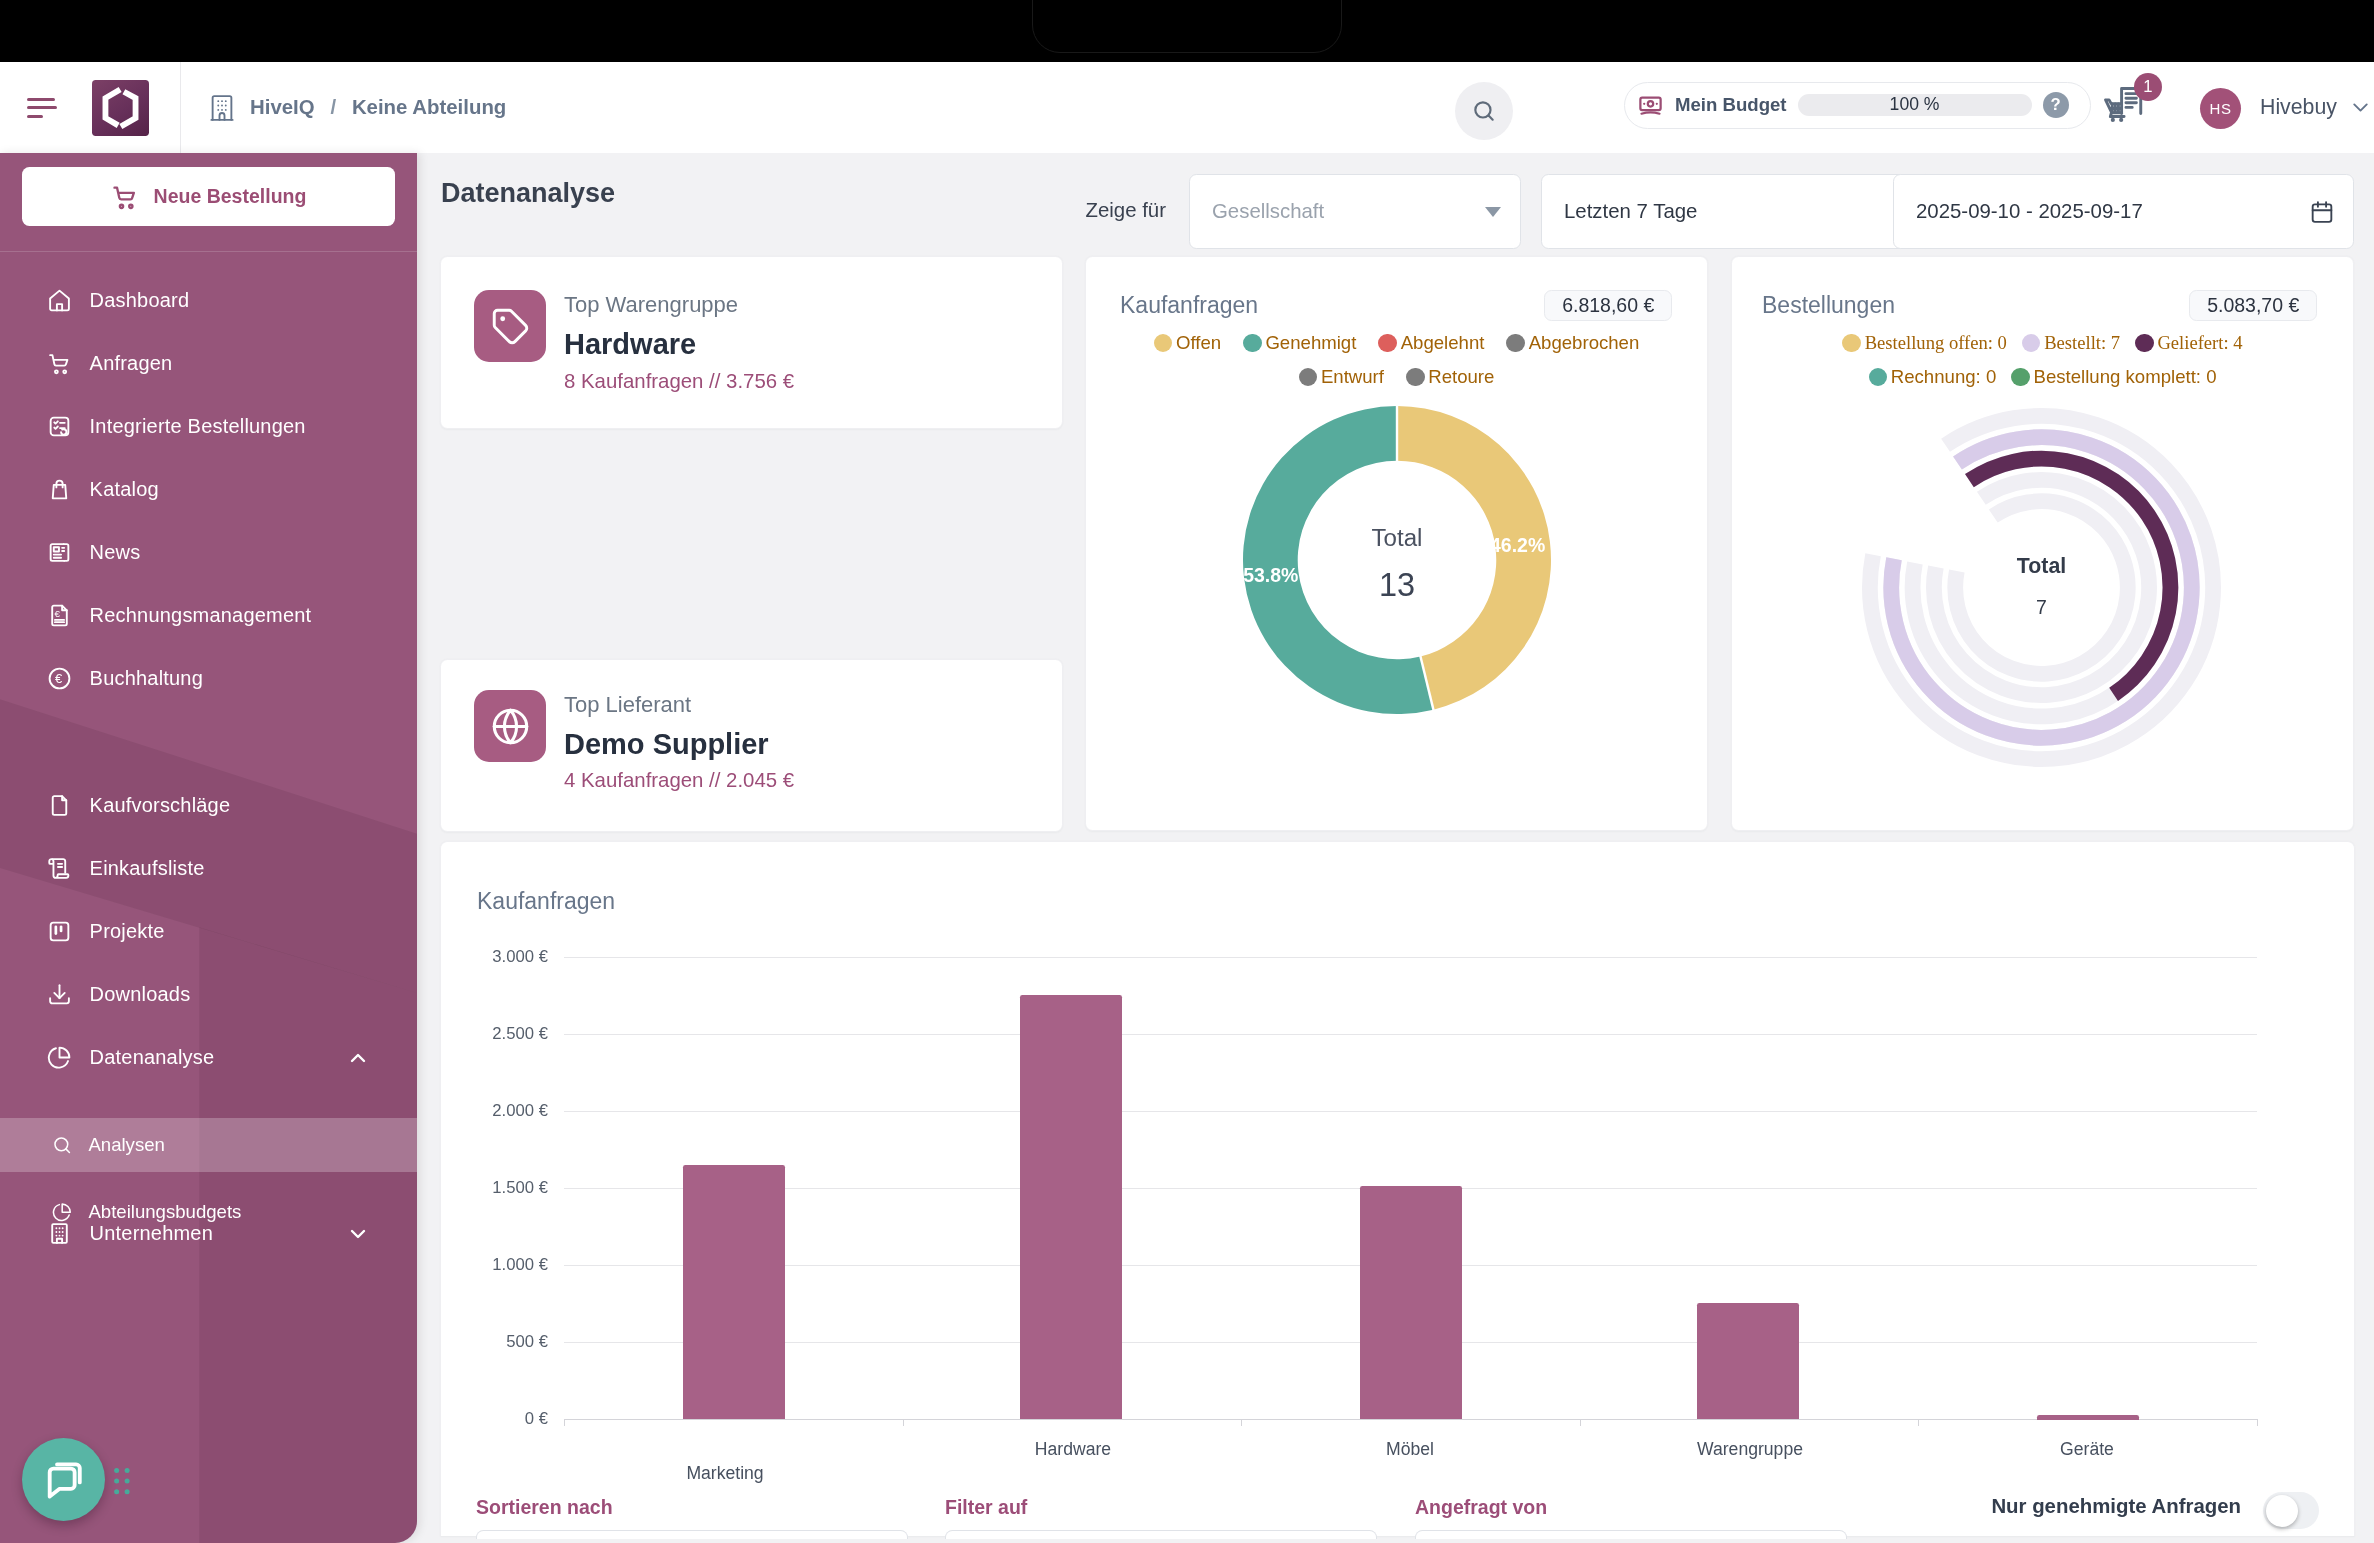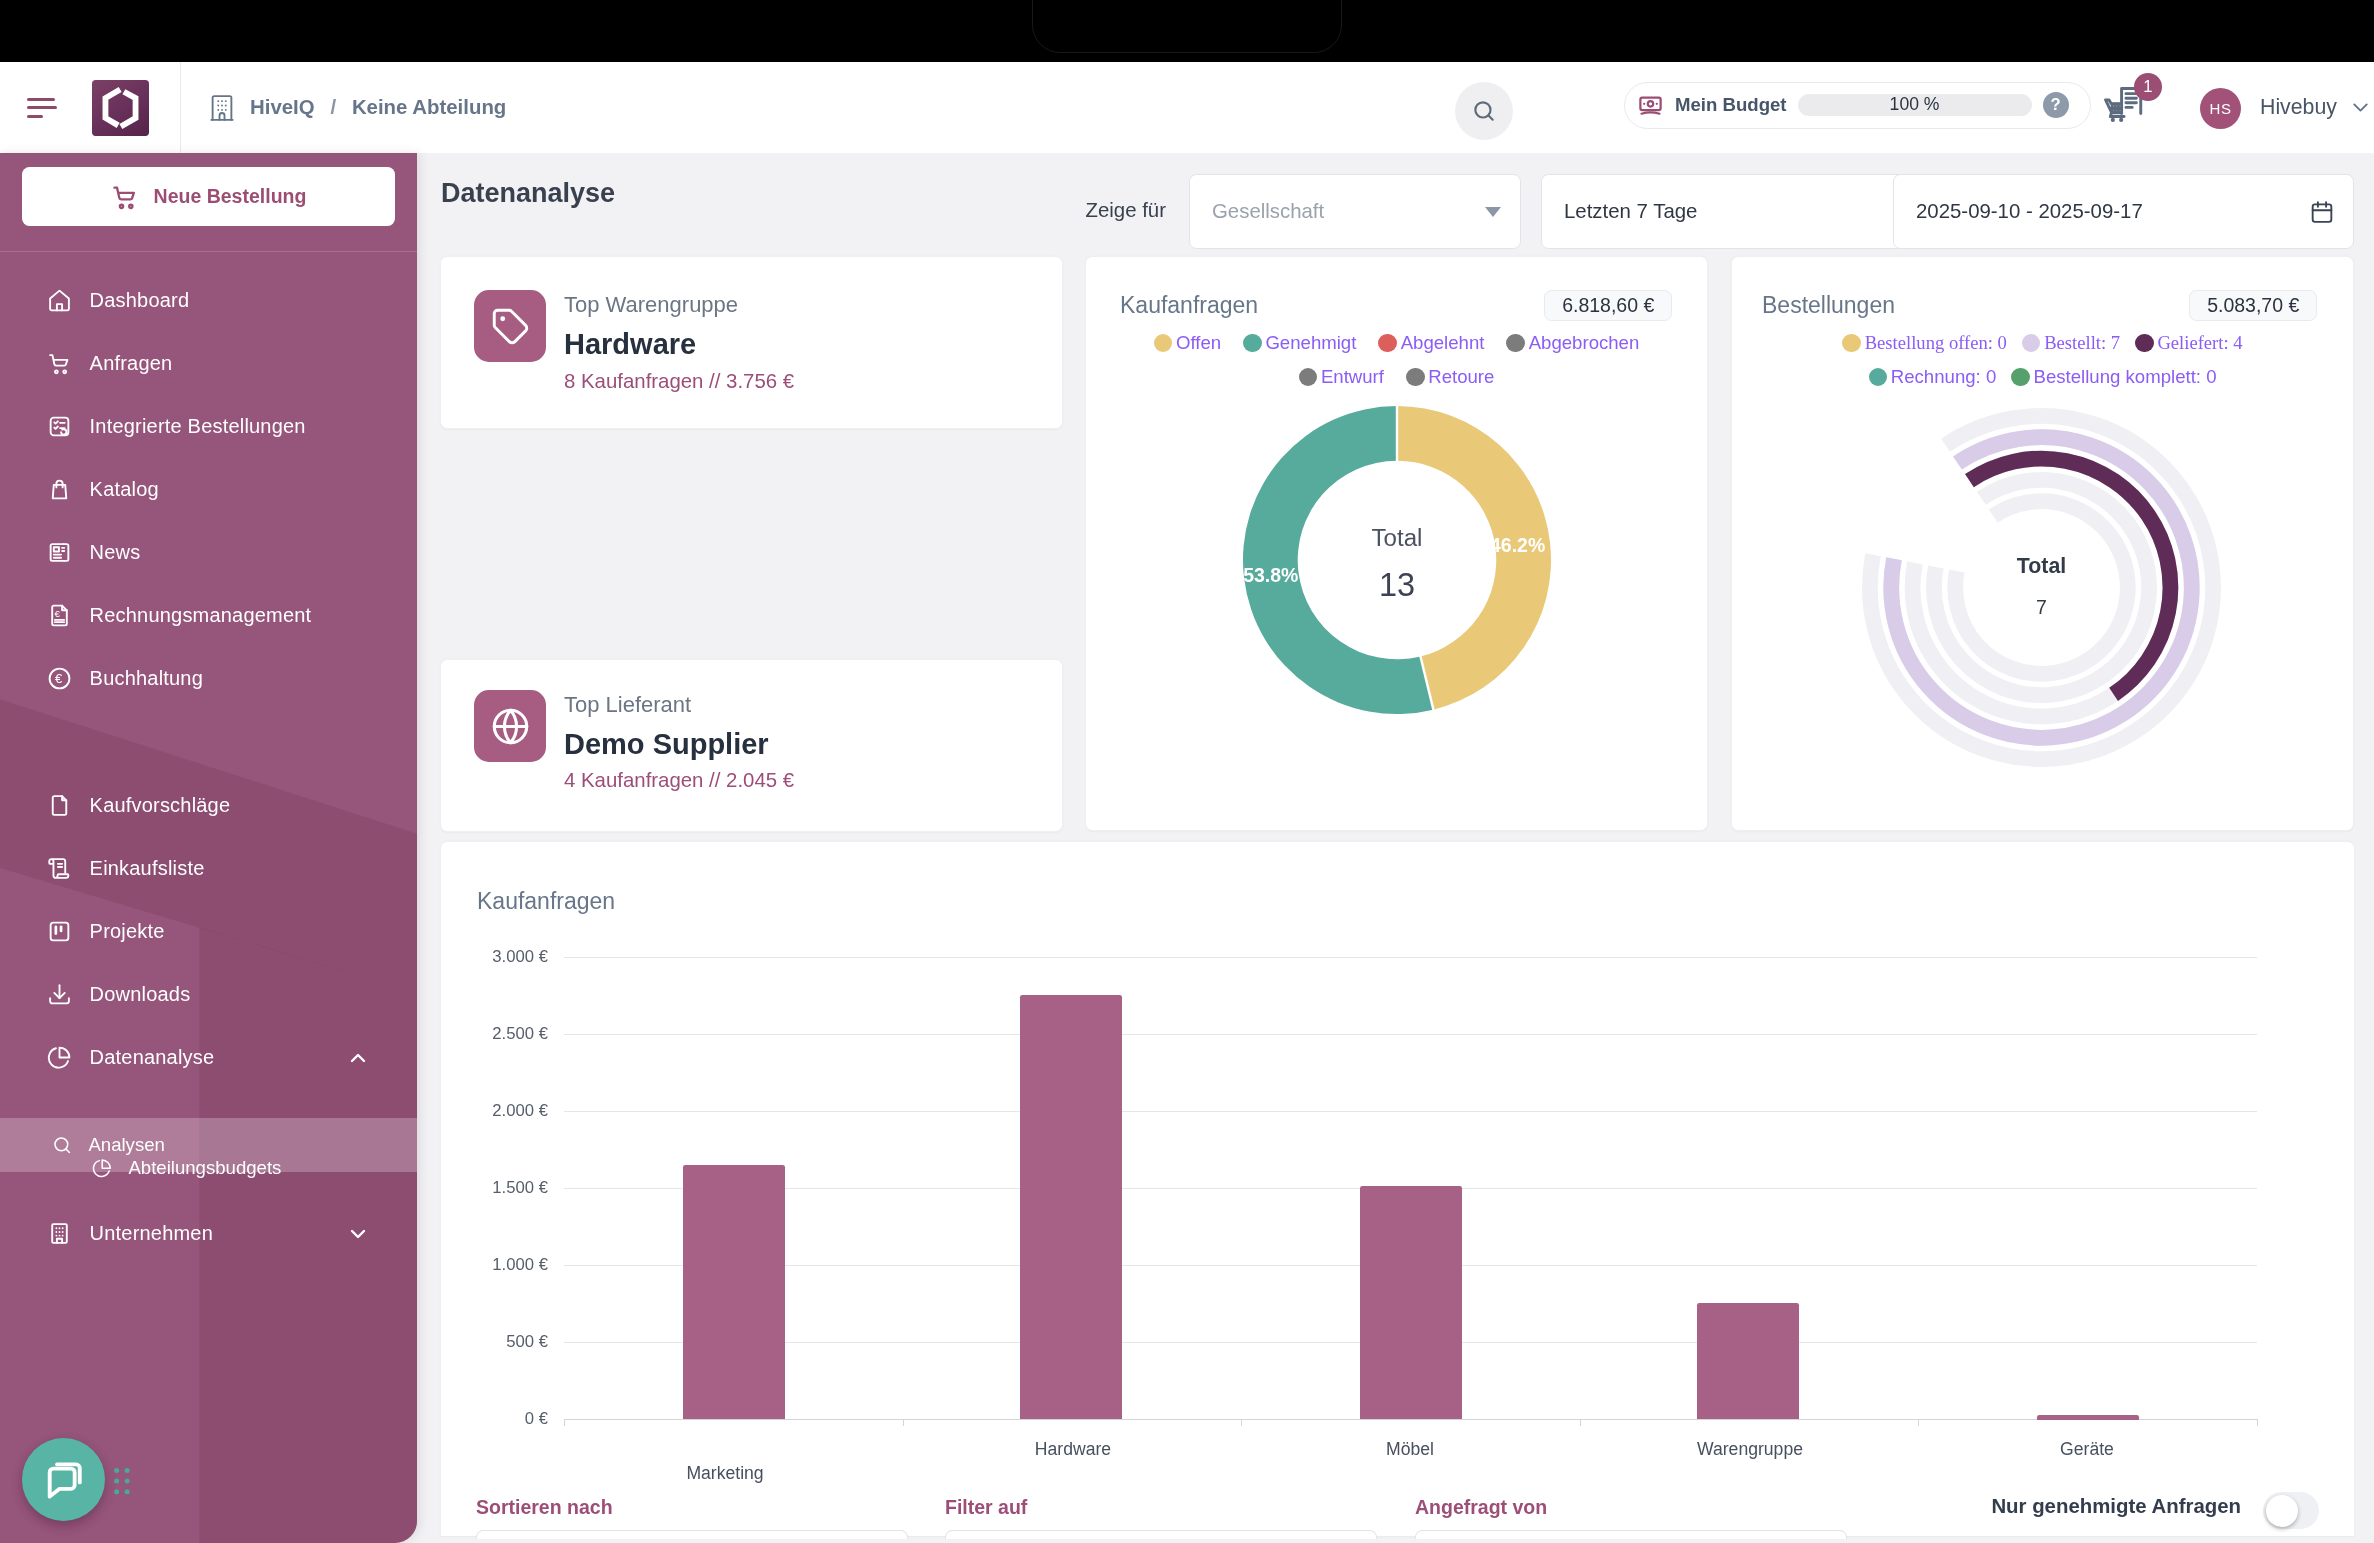--- a/index.html
+++ b/index.html
@@ -66,21 +66,21 @@
               border-top:10.2px solid #8b97a5; }
   .card { position:absolute; background:#fff; border:0.9px solid #efeff2; border-radius:7.4px; box-shadow:0 0.9px 1.9px rgba(30,41,59,0.04); }
   .tile { position:absolute; width:72px; height:72px; border-radius:15px; background:#a75c82; color:#fff;
           display:flex; align-items:center; justify-content:center; }
   .k-sub  { position:absolute; font-size:22px; color:#6b7684; }
   .k-big  { position:absolute; font-size:29px; font-weight:bold; color:#27303f; }
   .k-mar  { position:absolute; font-size:20.4px; color:#9c4d78; }
   .ctitle { position:absolute; font-size:23px; color:#68768a; }
   .cbadge { position:absolute; height:31px; background:#f8f9fb; border:1.9px solid #e8eaee; border-radius:7.4px;
             display:flex; align-items:center; justify-content:center; font-size:19.5px; color:#2c3340; padding:0 16.7px; }
-  .legend { position:absolute; display:flex; justify-content:center; gap:22px; color:#8b5cf6; font-size:18.6px; }
+  .legend { position:absolute; display:flex; justify-content:center; gap:22px; color:#a16207; font-size:18.6px; }
   .legend .it { display:flex; align-items:center; gap:3.7px; white-space:nowrap; }
   .legend .dot { width:18.6px; height:18.6px; border-radius:50%; flex:none; }
 
   
   .gline { position:absolute; height:0.9px; background:#e6e6e9; }
   .bar { position:absolute; background:#a76187; border-radius:2.3px 2.3px 0 0; }
   .ylab { position:absolute; width:83px; text-align:right; font-size:16.7px; color:#555e6b; }
   .xlab { position:absolute; width:186px; text-align:center; font-size:17.6px; color:#47505f; }
   .flab { position:absolute; font-size:19.5px; font-weight:bold; color:#9c4d78; }
   .toggle { position:absolute; width:56px; height:37px; border-radius:18.6px; background:#eef0f3; }
@@ -273,21 +273,21 @@
         <polyline points="6 15 12 9 18 15"></polyline>
       </svg>
   </div>
   <div class="nav-sub active" style="top:937px;margin-top:28px;">
     <svg class="ic ib" viewBox="0 0 24 24" fill="none" stroke="#fff" stroke-width="1.8" stroke-linecap="round">
         <circle cx="11" cy="11" r="7.5"></circle>
         <line x1="20.5" y1="20.5" x2="16.3" y2="16.3"></line>
       </svg>
     <span class="lb">Analysen</span>
   </div>
-  <div class="nav-sub" style="top:988px;margin-left:40px;">
+  <div class="nav-sub" style="top:1032px;">
     <svg class="ic ib" viewBox="0 0 24 24" fill="none" stroke="#fff" stroke-width="1.8" stroke-linecap="round" stroke-linejoin="round">
         <path d="M20.2 15.4A9.5 9.5 0 1 1 8.6 3.1"></path>
         <path d="M21.5 12A9.5 9.5 0 0 0 12 2.5V12Z"></path>
       </svg>
     <span class="lb">Abteilungsbudgets</span>
   </div>
   <div class="nav-item" style="top:1049px;">
     <svg class="ic ib" viewBox="0 0 24 24" fill="none" stroke="#fff" stroke-width="1.8" stroke-linecap="round" stroke-linejoin="round">
         <rect x="5" y="3" width="14" height="18" rx="1"></rect>
         <path d="M9.5 21v-4h5v4"></path>

